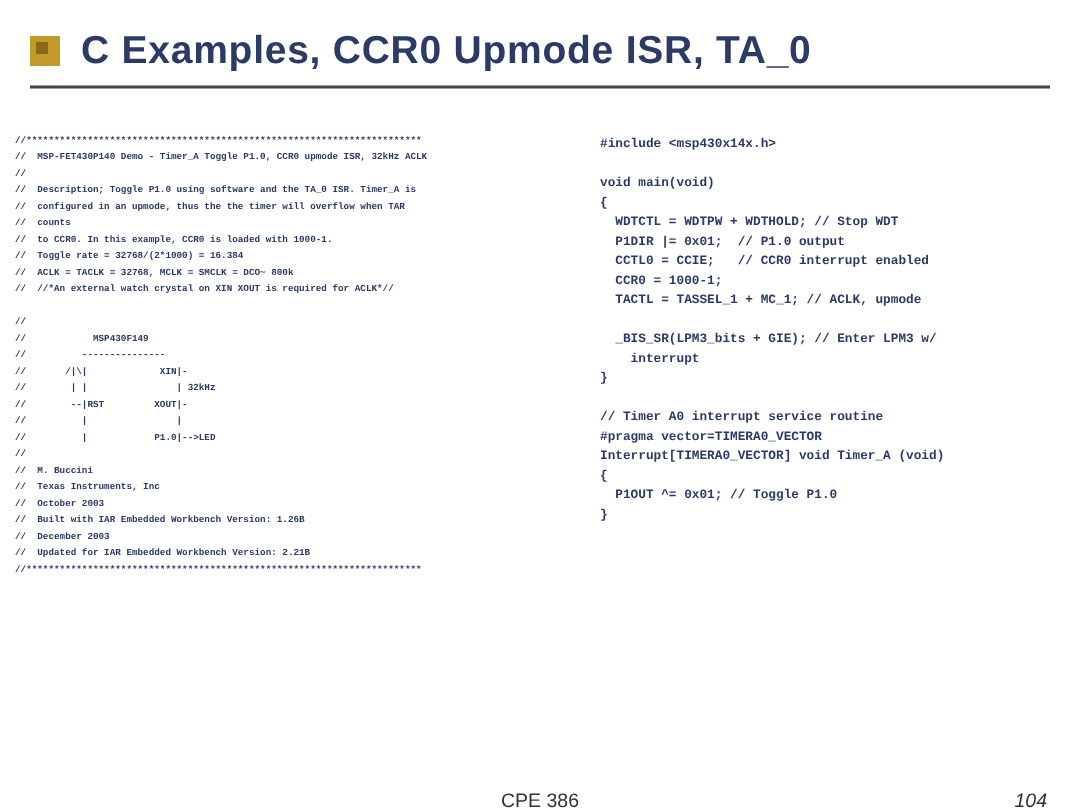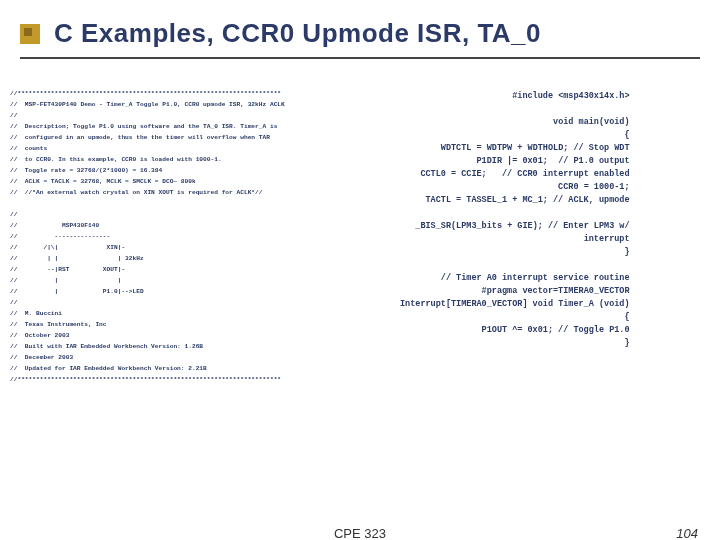--- a/index.html
+++ b/index.html
@@ -68,21 +68,20 @@
     top: 0;
     left: 0;
     font-size: 6.2px;
     line-height: 11px;
   }
   .right-code {
     top: 2px;
     left: 390px;
     font-size: 8.5px;
     line-height: 13px;
-    text-align: right;
   }
   .footer {
     position: absolute;
     bottom: 14px;
     left: 0;
     width: 720px;
     font-size: 13px;
     color: #333;
   }
   .footer-center {
@@ -150,16 +149,16 @@
 
 // Timer A0 interrupt service routine
 #pragma vector=TIMERA0_VECTOR
 Interrupt[TIMERA0_VECTOR] void Timer_A (void)
 {
   P1OUT ^= 0x01; // Toggle P1.0
 }</div>
   </div>
 
   <div class="footer">
-    <span class="footer-center">CPE 323</span>
+    <span class="footer-center">CPE 386</span>
     <span class="footer-right">104</span>
   </div>
 </div>
 
 </body></html>

